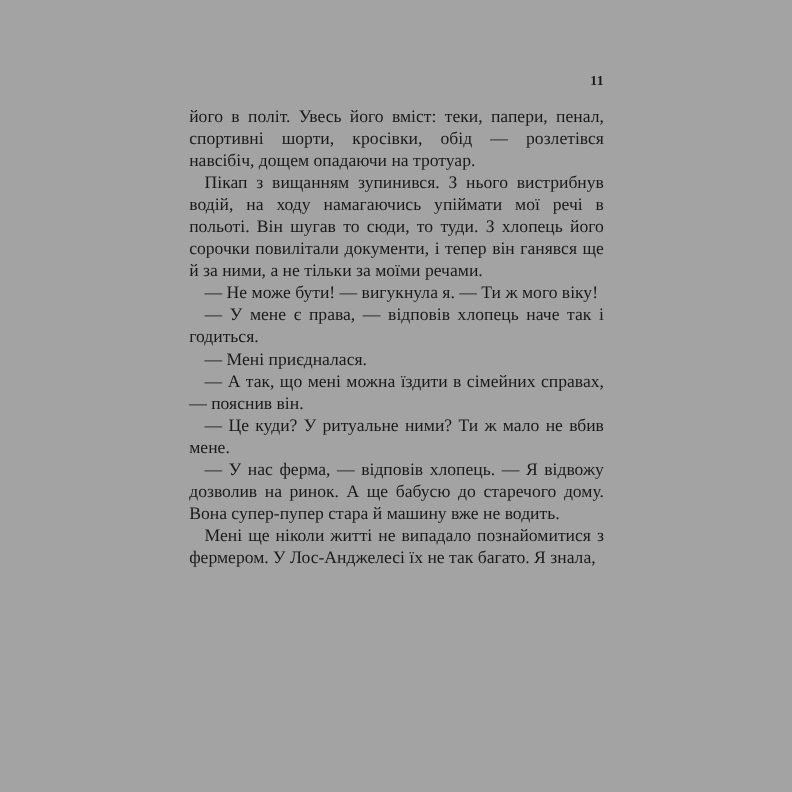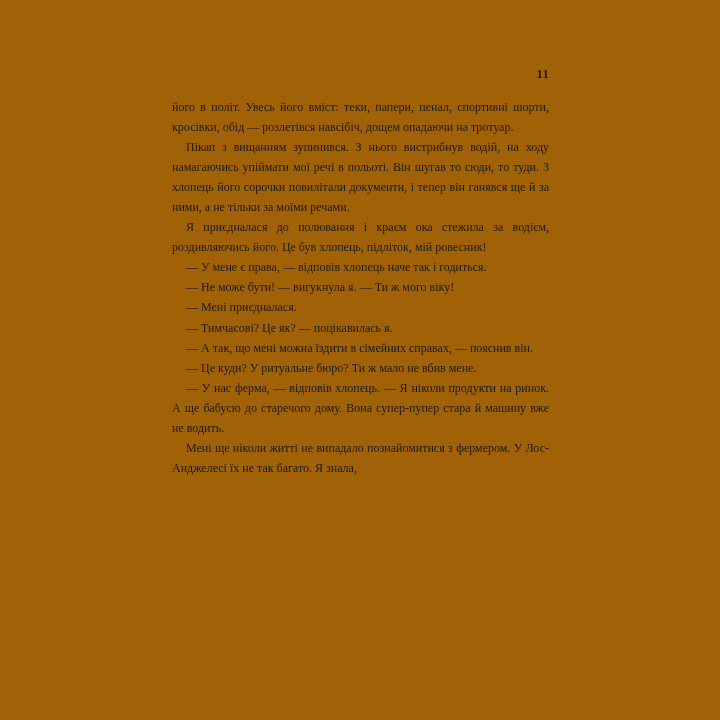--- a/index.html
+++ b/index.html
@@ -14,21 +14,21 @@
     overflow: hidden;
     font-family: "Liberation Serif", "DejaVu Serif", serif;
     color: #1a1a1a;
     -webkit-font-smoothing: antialiased;
   }
 
   .page {
     position: relative;
     width: 720px;
     height: 720px;
-    background: #a16207;
+    background: #a3a3a3;
     box-sizing: border-box;
   }
 
   
   .folio-bar {
     position: absolute;
     left: 172px;
     top: 64px;
     width: 377px;
     height: 18px;
@@ -46,21 +46,21 @@
   
   .textblock {
     position: absolute;
     left: 172px;
     top: 97px;
     width: 377px;
   }
 
   .para {
     margin: 0;
-    font-size: 12px;
+    font-size: 16px;
     line-height: 20.05px;
     text-align: justify;
     text-justify: inter-word;
     text-indent: 14px;
     hyphens: manual;
     word-spacing: 0px;
     color: #1a1a1a;
   }
   
   .para.cont {
@@ -80,24 +80,22 @@
 
 <div class="page">
 
   <div class="folio-bar">
     <span class="folio">11</span>
   </div>
 
   <div class="textblock">
     <p class="para cont">його в політ. Увесь його вміст: теки, папери, пенал, спортивні шорти, кросівки, обід — розлетівся навсібіч, дощем опадаючи на тротуар.</p>
     <p class="para">Пікап з вищанням зупинився. З нього вистрибнув водій, на ходу намагаючись упіймати мої речі в польоті. Він шугав то сюди, то туди. З хлопець його сорочки повилітали документи, і тепер він ганявся ще й за ними, а не тільки за моїми речами.</p>
-    <p class="para">Я приєдналася до полювання і краєм ока стежила за водієм, роздивляючись його. Це був хлопець, підліток, мій ровесник!</p>
+    <p class="para dialogue">— Не може бути! — вигукнула я. — Ти ж мого віку!</p>
     <p class="para dialogue">— У мене є права, — відповів хлопець наче так і годиться.</p>
-    <p class="para dialogue">— Не може бути! — вигукнула я. — Ти ж мого віку!</p>
     <p class="para dialogue">— Мені приєдналася.</p>
-    <p class="para dialogue">— Тимчасові? Це як? — поцікавилась я.</p>
     <p class="para dialogue">— А так, що мені можна їздити в сімейних справах, — пояснив він.</p>
-    <p class="para dialogue">— Це куди? У ритуальне бюро? Ти ж мало не вбив мене.</p>
-    <p class="para dialogue">— У нас ферма, — відповів хлопець. — Я ніколи продукти на ринок. А ще бабусю до старечого дому. Вона супер-пупер стара й машину вже не водить.</p>
+    <p class="para dialogue">— Це куди? У ритуальне ними? Ти ж мало не вбив мене.</p>
+    <p class="para dialogue">— У нас ферма, — відповів хлопець. — Я відвожу дозволив на ринок. А ще бабусю до старечого дому. Вона супер-пупер стара й машину вже не водить.</p>
     <p class="para">Мені ще ніколи житті не випадало познайомитися з фермером. У Лос-Анджелесі їх не так багато. Я знала,</p>
   </div>
 
 </div>
 
 </body></html>

